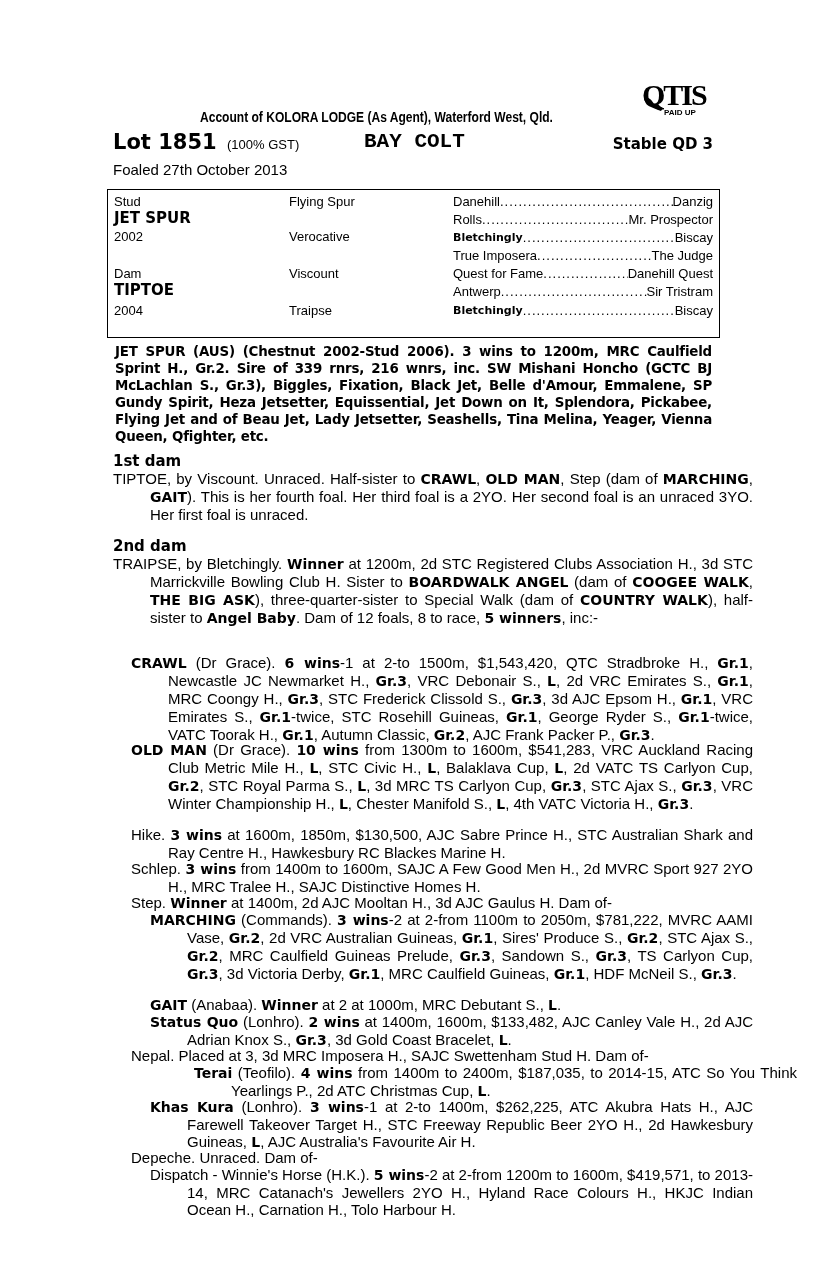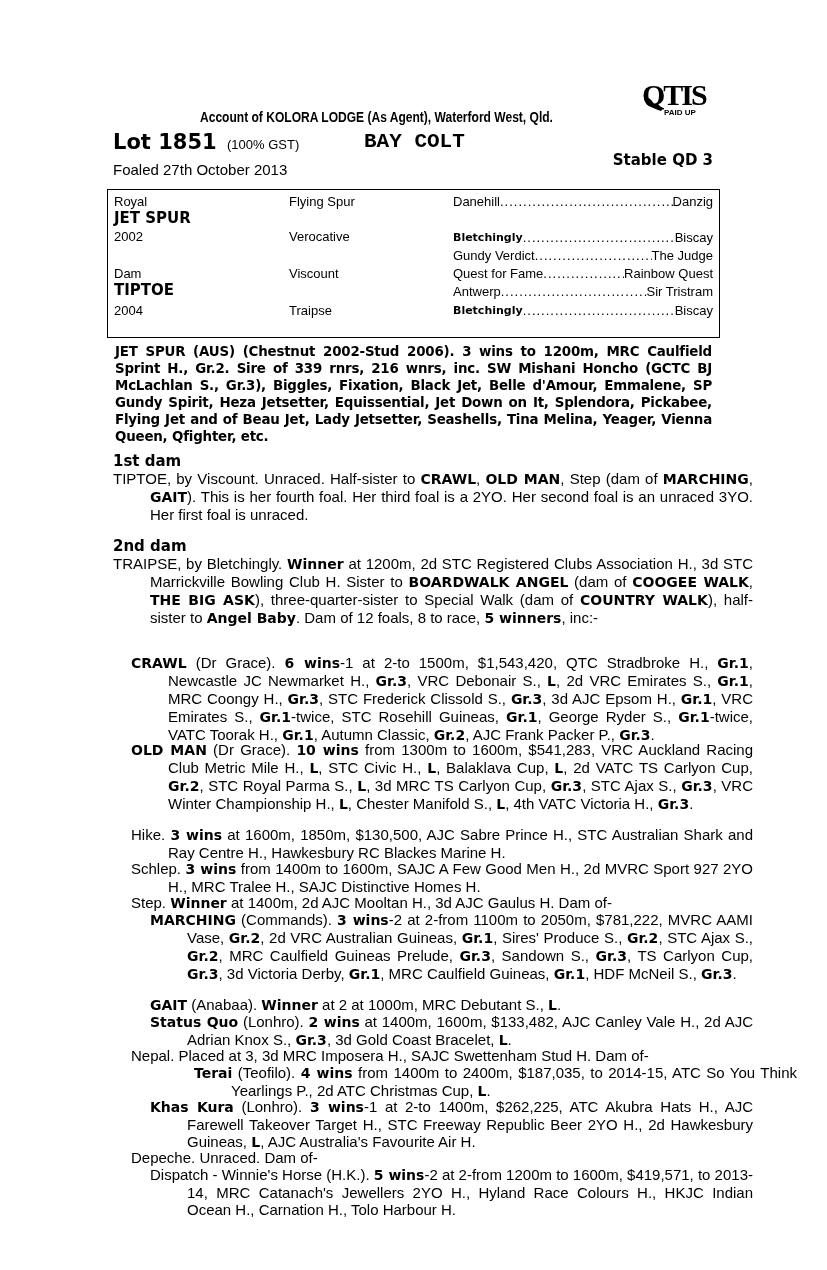--- a/index.html
+++ b/index.html
@@ -14,21 +14,21 @@
   .logo .paid { position:absolute; left:24px; top:28px; font-size:8px; font-weight:bold; letter-spacing:0px; }
   .logo .horse { position:absolute; left:2px; top:16px; width:22px; height:16px; }
 
   .account { position:absolute; left:200px; top:93px; font-size:14px; font-weight:bold;
              transform:scaleX(0.86); transform-origin:left top; white-space:nowrap; }
 
   .lot-row { position:absolute; left:113px; top:114px; width:600px; height:26px; }
   .lot { position:absolute; left:0; top:0; font-size:21px; font-weight:900; font-family:"DejaVu Sans", sans-serif; }
   .gst { position:absolute; left:114px; top:7px; font-size:13px; }
   .sex { position:absolute; left:235px; top:0; font-size:21px; font-weight:900; font-family:Liberation Mono, monospace;margin-left:16px; }
-  .stable { position:absolute; right:0; top:5px; font-size:15px; font-weight:900; font-family:"DejaVu Sans", sans-serif;margin-top:16px; }
+  .stable { position:absolute; right:0; top:5px; font-size:15px; font-weight:900; font-family:"DejaVu Sans", sans-serif; }
 
   .foaled { position:absolute; left:113px; top:145px; font-size:15px; }
   .branded { position:absolute; right:114px; top:145px; font-size:15px; white-space:nowrap; }
   .brand-mark { display:inline-block; position:relative; font-weight:normal; }
   .brand-mark .bar { position:absolute; left:0; right:0; top:-2px; height:5px; border-top:1.5px solid #000; }
   .brand-mark .bar:before { content:""; position:absolute; left:1px; top:0; width:6px; height:4px; border-bottom:1px solid #000;
                             transform:skewX(30deg); }
 
   
   .pedigree { position:absolute; left:107px; top:173px; width:613px; height:149px;
@@ -69,51 +69,56 @@
   <div class="lot-row">
     <span class="lot">Lot 1851</span>
     <span class="gst">(100% GST)</span>
     <span class="sex">BAY COLT</span>
     <span class="stable">Stable QD 3</span>
   </div>
 
   <div class="foaled">Foaled 27th October 2013</div>
 
   <div class="pedigree">
-    <div class="ped-cell" style="left:6px;top:3px;">Royal</div>
+    <div class="ped-cell" style="left:6px;top:3px;">Stud</div>
     <div class="ped-cell ped-name" style="left:6px;top:20px;">JET SPUR</div>
     <div class="ped-cell" style="left:6px;top:38px;">2002</div>
     <div class="ped-cell" style="left:181px;top:3px;">Flying Spur</div>
     <div class="ped-cell" style="left:181px;top:38px;">Verocative</div>
 
     <div class="ped-cell" style="left:6px;top:75px;">Dam</div>
     <div class="ped-cell ped-name" style="left:6px;top:92px;">TIPTOE</div>
     <div class="ped-cell" style="left:6px;top:112px;">2004</div>
     <div class="ped-cell" style="left:181px;top:75px;">Viscount</div>
     <div class="ped-cell" style="left:181px;top:112px;">Traipse</div>
 
     <div class="gp" style="top:3px;">
         <span class="l">Danehill</span>
         <span class="dots"></span>
         <span class="r">Danzig</span>
       </div>
+    <div class="gp" style="top:21px;">
+        <span class="l">Rolls</span>
+        <span class="dots"></span>
+        <span class="r">Mr. Prospector</span>
+      </div>
     <div class="gp" style="top:39px;">
         <span class="l b">Bletchingly</span>
         <span class="dots"></span>
         <span class="r">Biscay</span>
       </div>
     <div class="gp" style="top:57px;">
-        <span class="l">Gundy Verdict</span>
+        <span class="l">True Imposera</span>
         <span class="dots"></span>
         <span class="r">The Judge</span>
       </div>
     <div class="gp" style="top:75px;">
         <span class="l">Quest for Fame</span>
         <span class="dots"></span>
-        <span class="r">Rainbow Quest</span>
+        <span class="r">Danehill Quest</span>
       </div>
     <div class="gp" style="top:93px;">
         <span class="l">Antwerp</span>
         <span class="dots"></span>
         <span class="r">Sir Tristram</span>
       </div>
     <div class="gp" style="top:112px;">
         <span class="l b">Bletchingly</span>
         <span class="dots"></span>
         <span class="r">Biscay</span>

